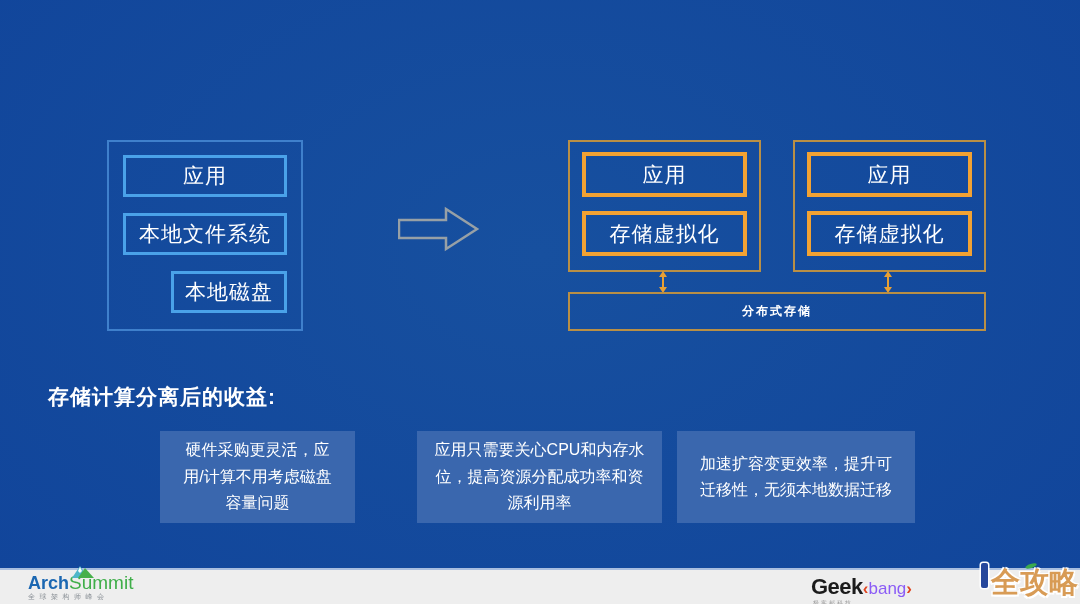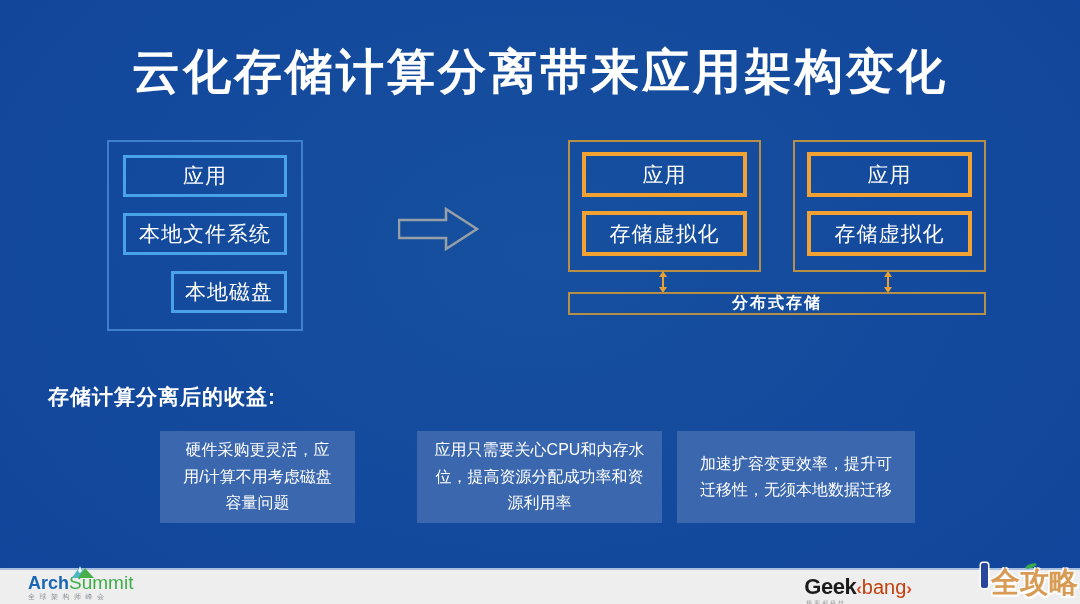--- a/index.html
+++ b/index.html
@@ -49,24 +49,24 @@
     color: #ffffff; font-family: "Liberation Serif", "DejaVu Serif", serif;
     font-size: 21px; letter-spacing: 1px;
   }
   .orange-box:last-child { margin-bottom: 0; }
 
   .connector { position: absolute; top: 271px; width: 12px; height: 22px; }
   .connector-1 { left: 657px; }
   .connector-2 { left: 882px; }
 
   .storage-box {
-    position: absolute; left: 568px; top: 292px; width: 418px; height: 23px;
+    position: absolute; left: 568px; top: 292px; width: 418px; height: 39px;
     border: 2px solid #b98f45;
     display: flex; align-items: center; justify-content: center;
-    color: #ffffff; font-size: 16px; font-weight: bold; letter-spacing: 2px;
+    color: #ffffff; font-size: 12px; font-weight: bold; letter-spacing: 2px;
   }
 
   
   .benefits-heading {
     position: absolute; left: 48px; top: 383px;
     color: #ffffff; font-size: 21px; font-weight: bold; letter-spacing: 1px;
   }
   .benefit-card {
     position: absolute; top: 431px; height: 92px;
     background: #3a67ae;
@@ -88,21 +88,21 @@
   .summit-word { color: #3fae49; font-weight: 500;  font-size: 19px; margin-top: 26px; }
   .mountain { position: absolute; left: 42px; top: -8px; }
   .archsummit-sub {
     display: block; margin-top: 1px;
     color: #8a9096; font-size: 7px; letter-spacing: 4.5px;
   }
 
   .geekbang { position: absolute; right: 168px; top: 6px; line-height: 1; }
   .geek-word  { color: #1b1b1b; font-weight: 800; font-size: 22px; letter-spacing: -0.5px; }
   .geek-bracket { color: #e0451f; font-weight: 800; font-size: 17px; }
-  .bang-word  { color: #c2410c; font-weight: 500; font-size: 20px; }
+  .bang-word  { color: #8b5cf6; font-weight: 500; font-size: 17px; }
   .geekbang-sub {
     display: block; margin-top: 2px; margin-left: 2px;
     color: #9a9a9a; font-size: 6px; letter-spacing: 2px;
   }
 
   .watermark {
     position: absolute; right: 2px; bottom: 1px;
     display: flex; align-items: flex-start;
   }
   .watermark-bar {
@@ -117,21 +117,20 @@
   .watermark-accent {
     position: absolute; left: 44px; top: 1px; width: 12px; height: 4px;
     background: #3aa94e; border-radius: 50%; transform: rotate(-18deg);
   }
 </style>
 </head>
 <body>
 
 <div class="slide">
 
-  <h1 class="title">云化存储计算分离带来应用架构变化</h1>
 
   <div class="before-group">
     <div class="blue-box">应用</div>
     <div class="blue-box">本地文件系统</div>
     <div class="blue-box">本地磁盘</div>
   </div>
 
   <div class="arrow-wrap">
     <svg width="82" height="46" viewBox="0 0 82 46">
       <polygon points="1,14 48,14 48,3 79,23 48,43 48,32 1,32" fill="none" stroke="#97a0a6" stroke-width="2.5" stroke-linejoin="miter"></polygon>

